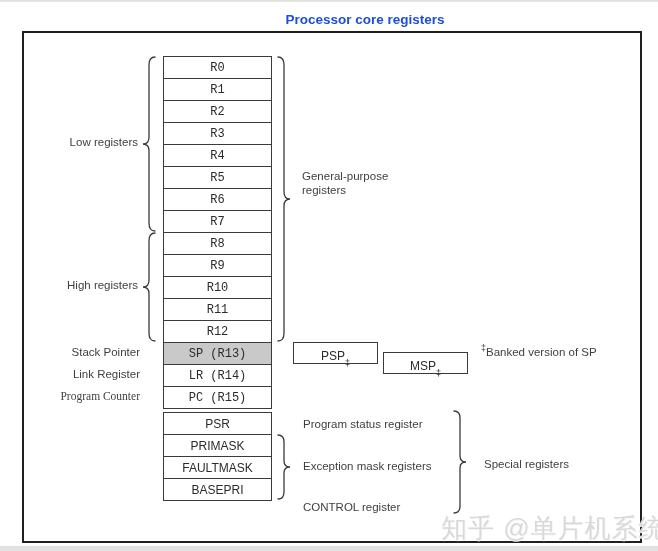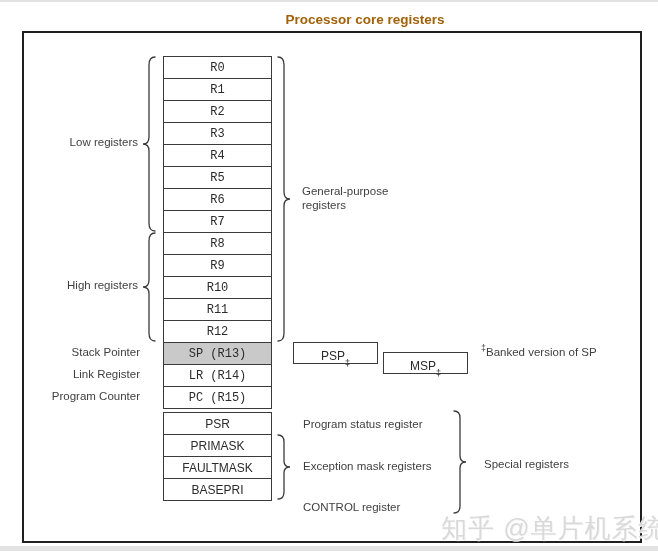--- a/index.html
+++ b/index.html
@@ -9,21 +9,21 @@
     position: relative; width: 658px; height: 551px;
     background: #ffffff; overflow: hidden;
     color: #3f3f3f;
   }
   .edge-strip { position: absolute; left: 0; width: 658px; background: #e2e2e2; }
   .edge-strip.top { top: 0; height: 2px; }
   .edge-strip.bottom { top: 546px; height: 5px; }
 
   .fig-title {
     position: absolute; top: 12px; left: 365px; transform: translateX(-50%);
-    font-size: 13.5px; font-weight: bold; color: #a16207; white-space: nowrap;
+    font-size: 13.5px; font-weight: bold; color: #1d4ed8; white-space: nowrap;
   }
   .outer-box {
     position: absolute; left: 22px; top: 31px; width: 620px; height: 512px;
     border: 2px solid #1f1f1f; background: #ffffff;
   }
 
   
   .stack { position: absolute; left: 163px; width: 109px; }
   .stack.main { top: 56px; font-family: Liberation Mono, monospace; }
   .stack.special { top: 412px; }
@@ -124,26 +124,26 @@
   </svg>
   <svg class="brace" style="left:276px; top:434px;" width="16" height="66">
     <path d="M 2,1 Q 8,1 8,8 L 8,27 Q 8,33 14,33 Q 8,33 8,39 L 8,58 Q 8,65 2,65"></path>
   </svg>
   <svg class="brace" style="left:452px; top:410px;" width="16" height="104">
     <path d="M 2,1 Q 8,1 8,8 L 8,46 Q 8,52 14,52 Q 8,52 8,58 L 8,96 Q 8,103 2,103"></path>
   </svg>
 
   <div class="lbl right-align" style="left:38px; top:135px; width:100px;">Low registers</div>
   <div class="lbl right-align" style="left:38px; top:278px; width:100px;">High registers</div>
-  <div class="lbl prewrap" style="left:302px; top:184px;">General-purpose
+  <div class="lbl prewrap" style="left:302px; top:169px;">General-purpose
 registers</div>
 
   <div class="lbl right-align" style="left:30px; top:345px; width:110px;">Stack Pointer</div>
   <div class="lbl right-align" style="left:30px; top:367px; width:110px;">Link Register</div>
-  <div class="lbl right-align" style="left:30px; top:389px; width:110px;">Program Counter</div>
+  <div class="lbl right-align" style="left:30px; top:389px; width:110px;font-family:Liberation Serif, serif;">Program Counter</div>
 
   <div class="lbl" style="left:303px; top:417px;">Program status register</div>
   <div class="lbl" style="left:303px; top:459px;">Exception mask registers</div>
   <div class="lbl" style="left:303px; top:500px;">CONTROL register</div>
   <div class="lbl" style="left:484px; top:457px;">Special registers</div>
 
   <div class="watermark">知乎 @单片机系统架构</div>
 </div>
 
 </body></html>

